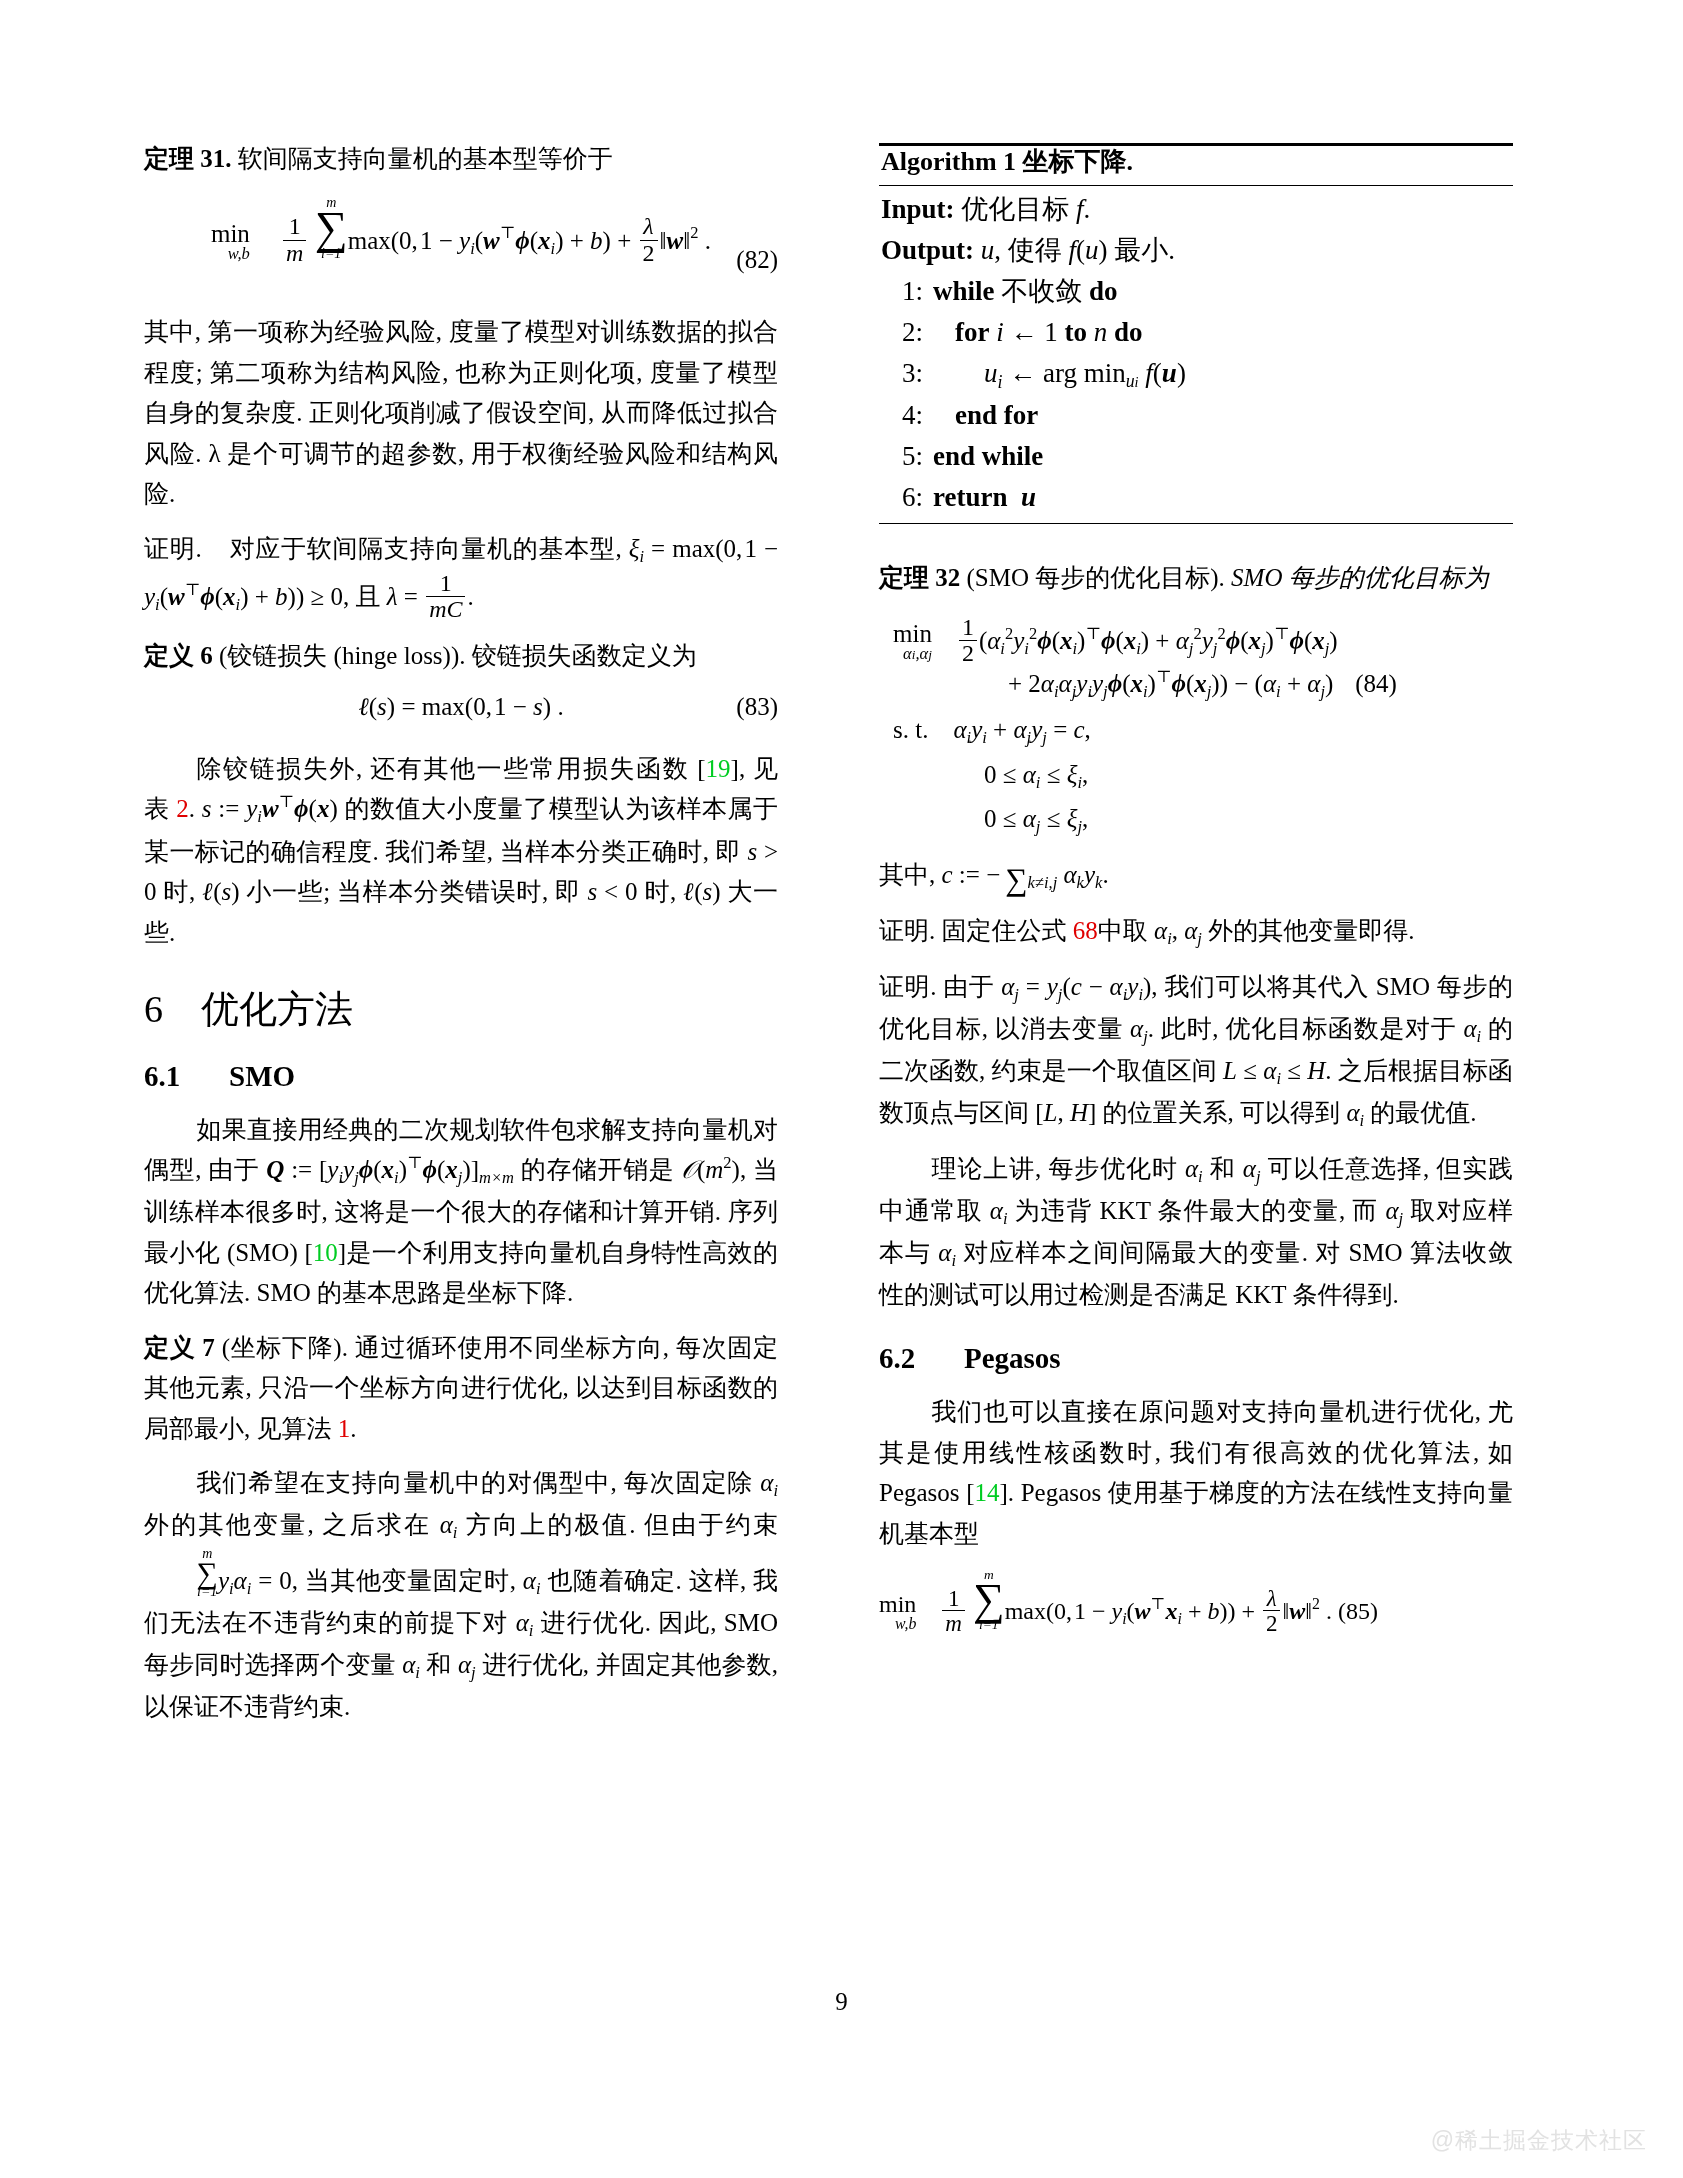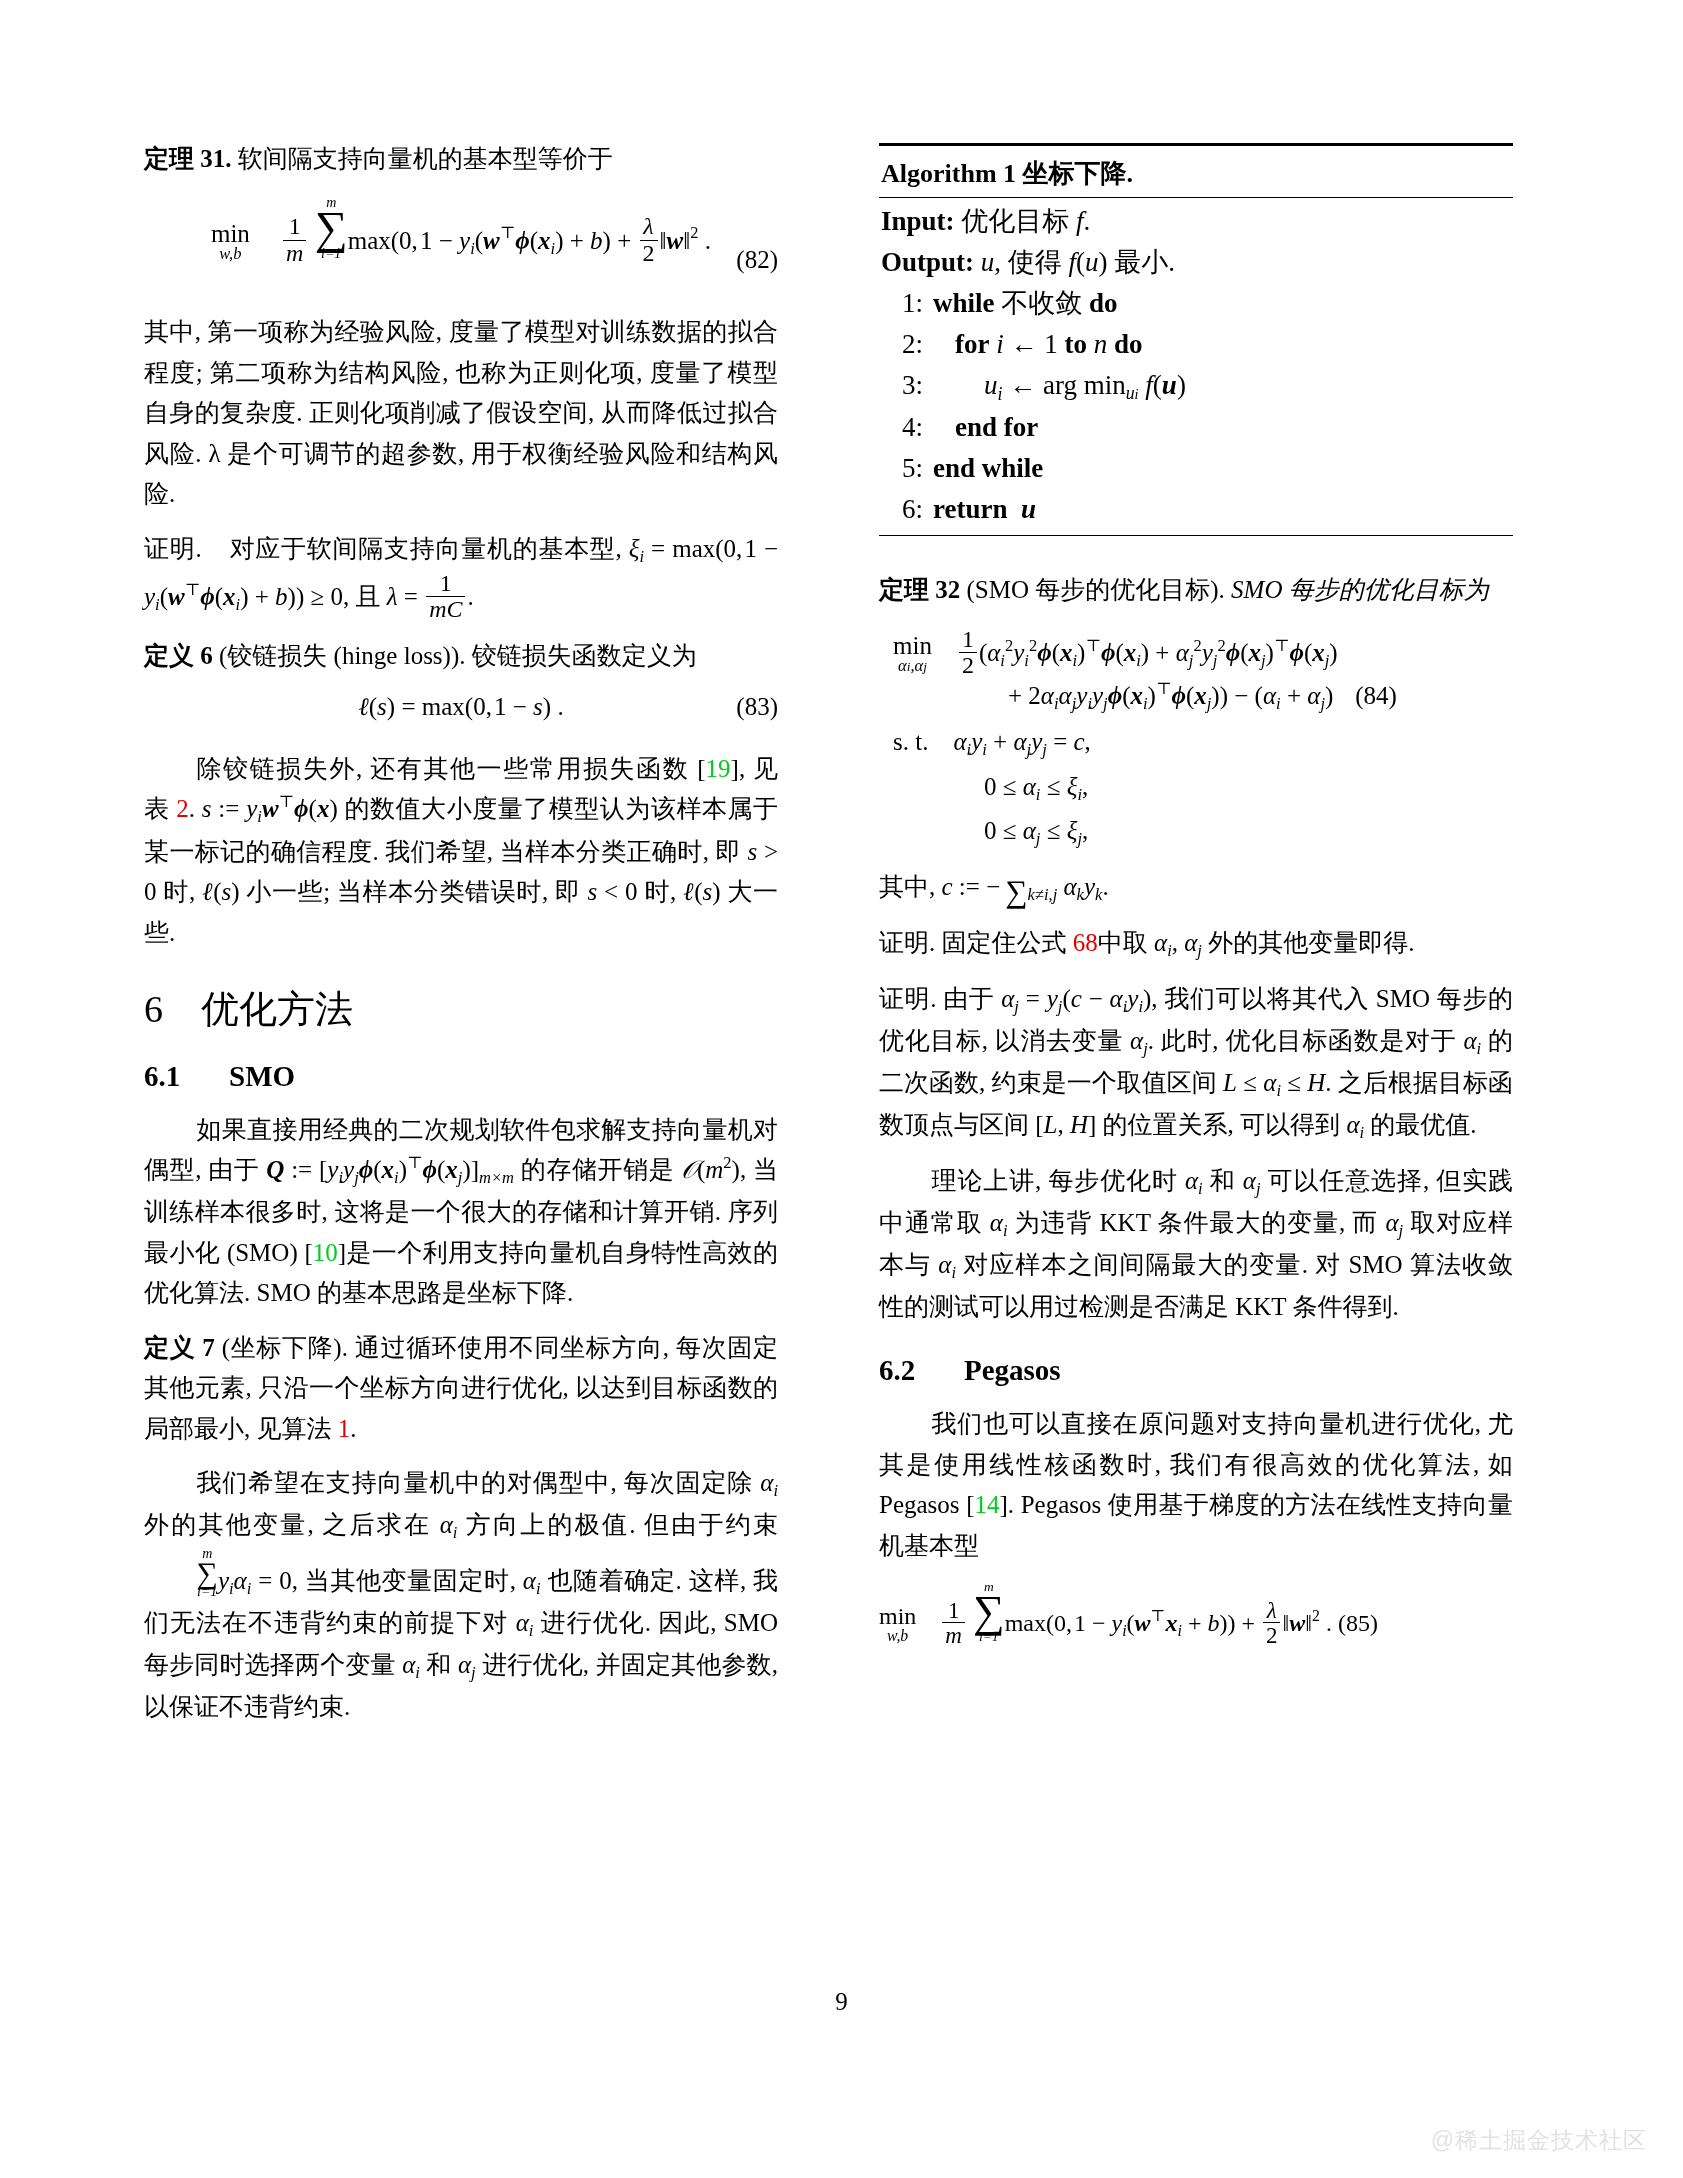--- a/index.html
+++ b/index.html
@@ -86,21 +86,21 @@
     margin: 0 2px;
   }
   .frac .n { display: block; padding: 0 3px; }
   .frac .d { display: block; padding: 0 3px; border-top: 1.4px solid #000; }
   .sub { font-size: 0.66em; vertical-align: -0.32em; font-style: italic; }
   .supn { font-size: 0.66em; vertical-align: 0.62em; font-style: normal; }
   .op { font-style: normal; }
   .underop {
     display: inline-block;
     vertical-align: -0.42em;
-    text-align: center;
+    text-align: right;
     line-height: 1.0;
   }
   .underop .top { display:block; font-style: normal; }
   .underop .bot { display:block; font-size: 0.66em; font-style: italic; }
   .bigsum {
     display: inline-block;
     vertical-align: -0.40em;
     text-align: center;
     line-height: 0.98;
     font-style: normal;
@@ -111,21 +111,21 @@
   
   .algbox {
     margin: 4px 0 34px 0;
     border-top: 3.5px solid #000;
     border-bottom: 1.6px solid #000;
     padding: 0;
   }
   .alg-title {
     font-size: 26px;
     font-weight: bold;
-    padding: 12px 0 6px 2px;
+    padding: 0 0 6px 2px;
     border-bottom: 1.6px solid #000;
     line-height: 1.25;
   }
   .alg-lines { padding: 3px 0 5px 0; }
   .alg-line {
     font-size: 27px;
     line-height: 1.52;
     white-space: nowrap;
     padding-left: 2px;
   }

